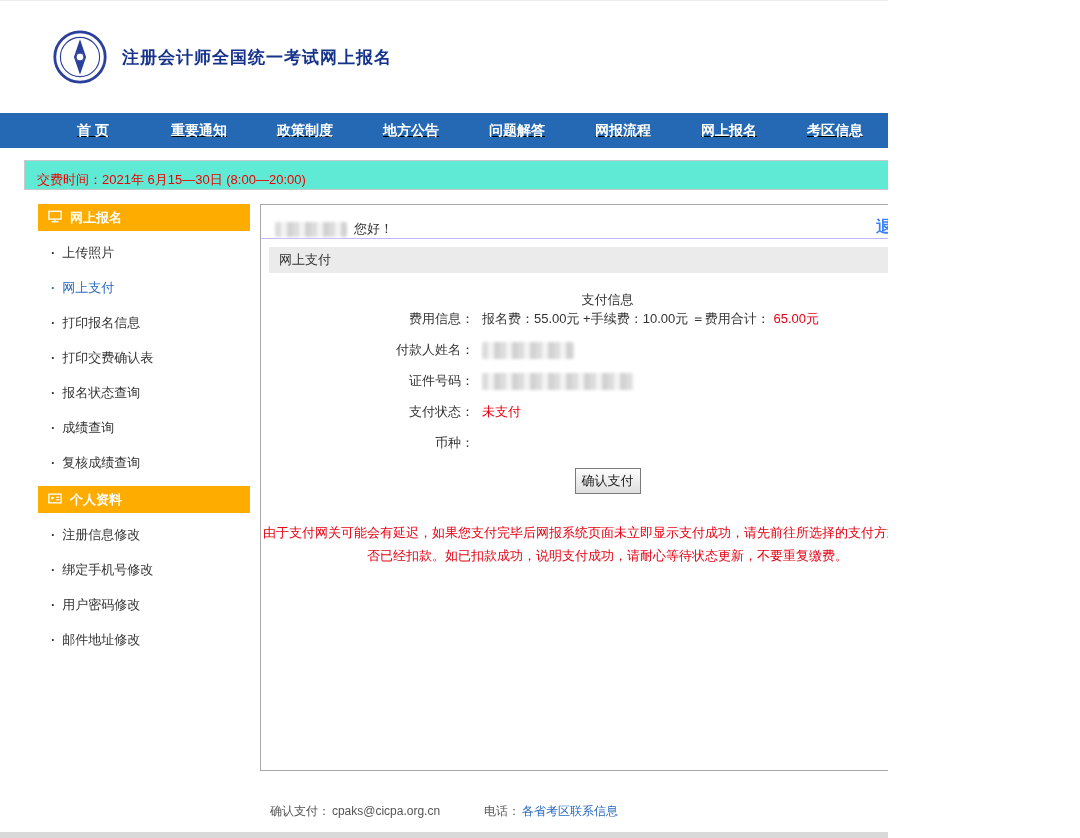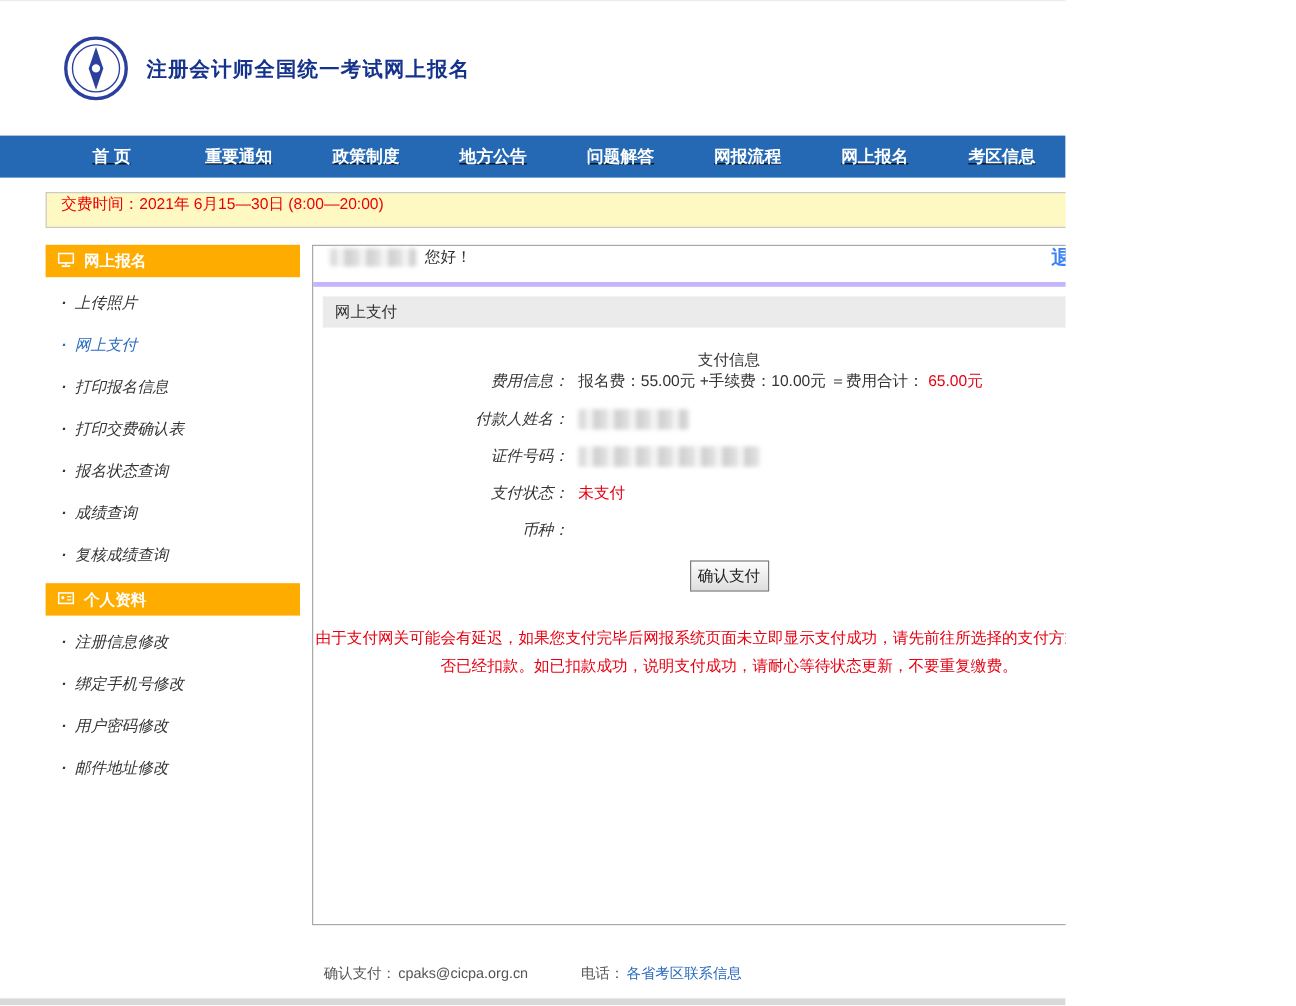--- a/index.html
+++ b/index.html
@@ -49,28 +49,28 @@
     color: #ffffff;
     font-size: 14px;
     font-weight: bold;
     text-decoration: none;
     cursor: pointer;
     white-space: nowrap;
   }
 
   
   .notice-wrap {
-    margin: 12px 0 0 38px;
+    margin: 12px 0 0 24px;
     width: 917px;
     height: 30px;
     border: 1px solid #c9c9c9;
     display: flex;
-    align-items: flex-start;
+    align-items: flex-end;
     padding-left: 12px;
-    background: #fef9c3;
+    background: #5eead4;
   }
   .notice-text { color: #ef0000; font-size: 13px; }
 
   
   .content {
     display: flex;
     align-items: flex-start;
     gap: 10px;
     margin: 14px 0 0 38px;
     width: 917px;
@@ -83,21 +83,21 @@
     height: 27px;
     background: #ffac00;
     color: #fff;
     font-size: 13px;
     font-weight: bold;
     display: flex;
     align-items: center;
     gap: 8px;
     padding-left: 10px;
   }
-  .side-list { padding: 4px 0 6px 0; font-style: italic; }
+  .side-list { padding: 4px 0 6px 0; }
   .side-item {
     height: 35px;
     display: flex;
     align-items: center;
     padding-left: 13px;
     font-size: 13px;
     color: #333;
     cursor: pointer;
   }
   .side-item::before { content: "·"; font-weight: bold; margin-right: 7px; color: #333; }
@@ -107,24 +107,24 @@
   
   .panel {
     flex: 1;
     border: 1px solid #a8a8a8;
     height: 567px;
     background: #fff;
   }
   .greet-row {
     height: 34px;
     display: flex;
-    align-items: flex-start;
+    align-items: flex-end;
     justify-content: space-between;
     padding: 0 14px;
-    border-bottom: 4px solid #c4b5fd;
+    border-bottom: 1px solid #c4b5fd;
     font-size: 13px;
     color: #333;
   }
   .greet-left { display: flex; align-items: center; gap: 3px; }
   .logout { color: #3b82f6; font-size: 16px; text-decoration: none; cursor: pointer; font-weight: bold; }
   .section-bar {
     margin: 8px 8px 0 8px;
     height: 26px;
     line-height: 26px;
     background: #ebebeb;
@@ -137,21 +137,21 @@
   .pay-title { font-size: 13px; color: #333; }
   .pay-grid {
     display: inline-grid;
     grid-template-columns: auto auto;
     column-gap: 8px;
     row-gap: 13px;
     font-size: 13px;
     color: #333;
     align-items: center;
   }
-  .pay-label { text-align: right; white-space: nowrap; font-style: italic; }
+  .pay-label { text-align: right; white-space: nowrap; }
   .pay-value { text-align: left; white-space: nowrap; }
   .red { color: #e60012; }
   .btn-row { margin-top: 16px; }
   .confirm-btn {
     font-size: 13px;
     font-family: Liberation Mono, monospace;
     color: #222;
     padding: 3px 6px;
     border: 1px solid #7b7b7b;
     background: linear-gradient(#fdfdfd, #dedede);

